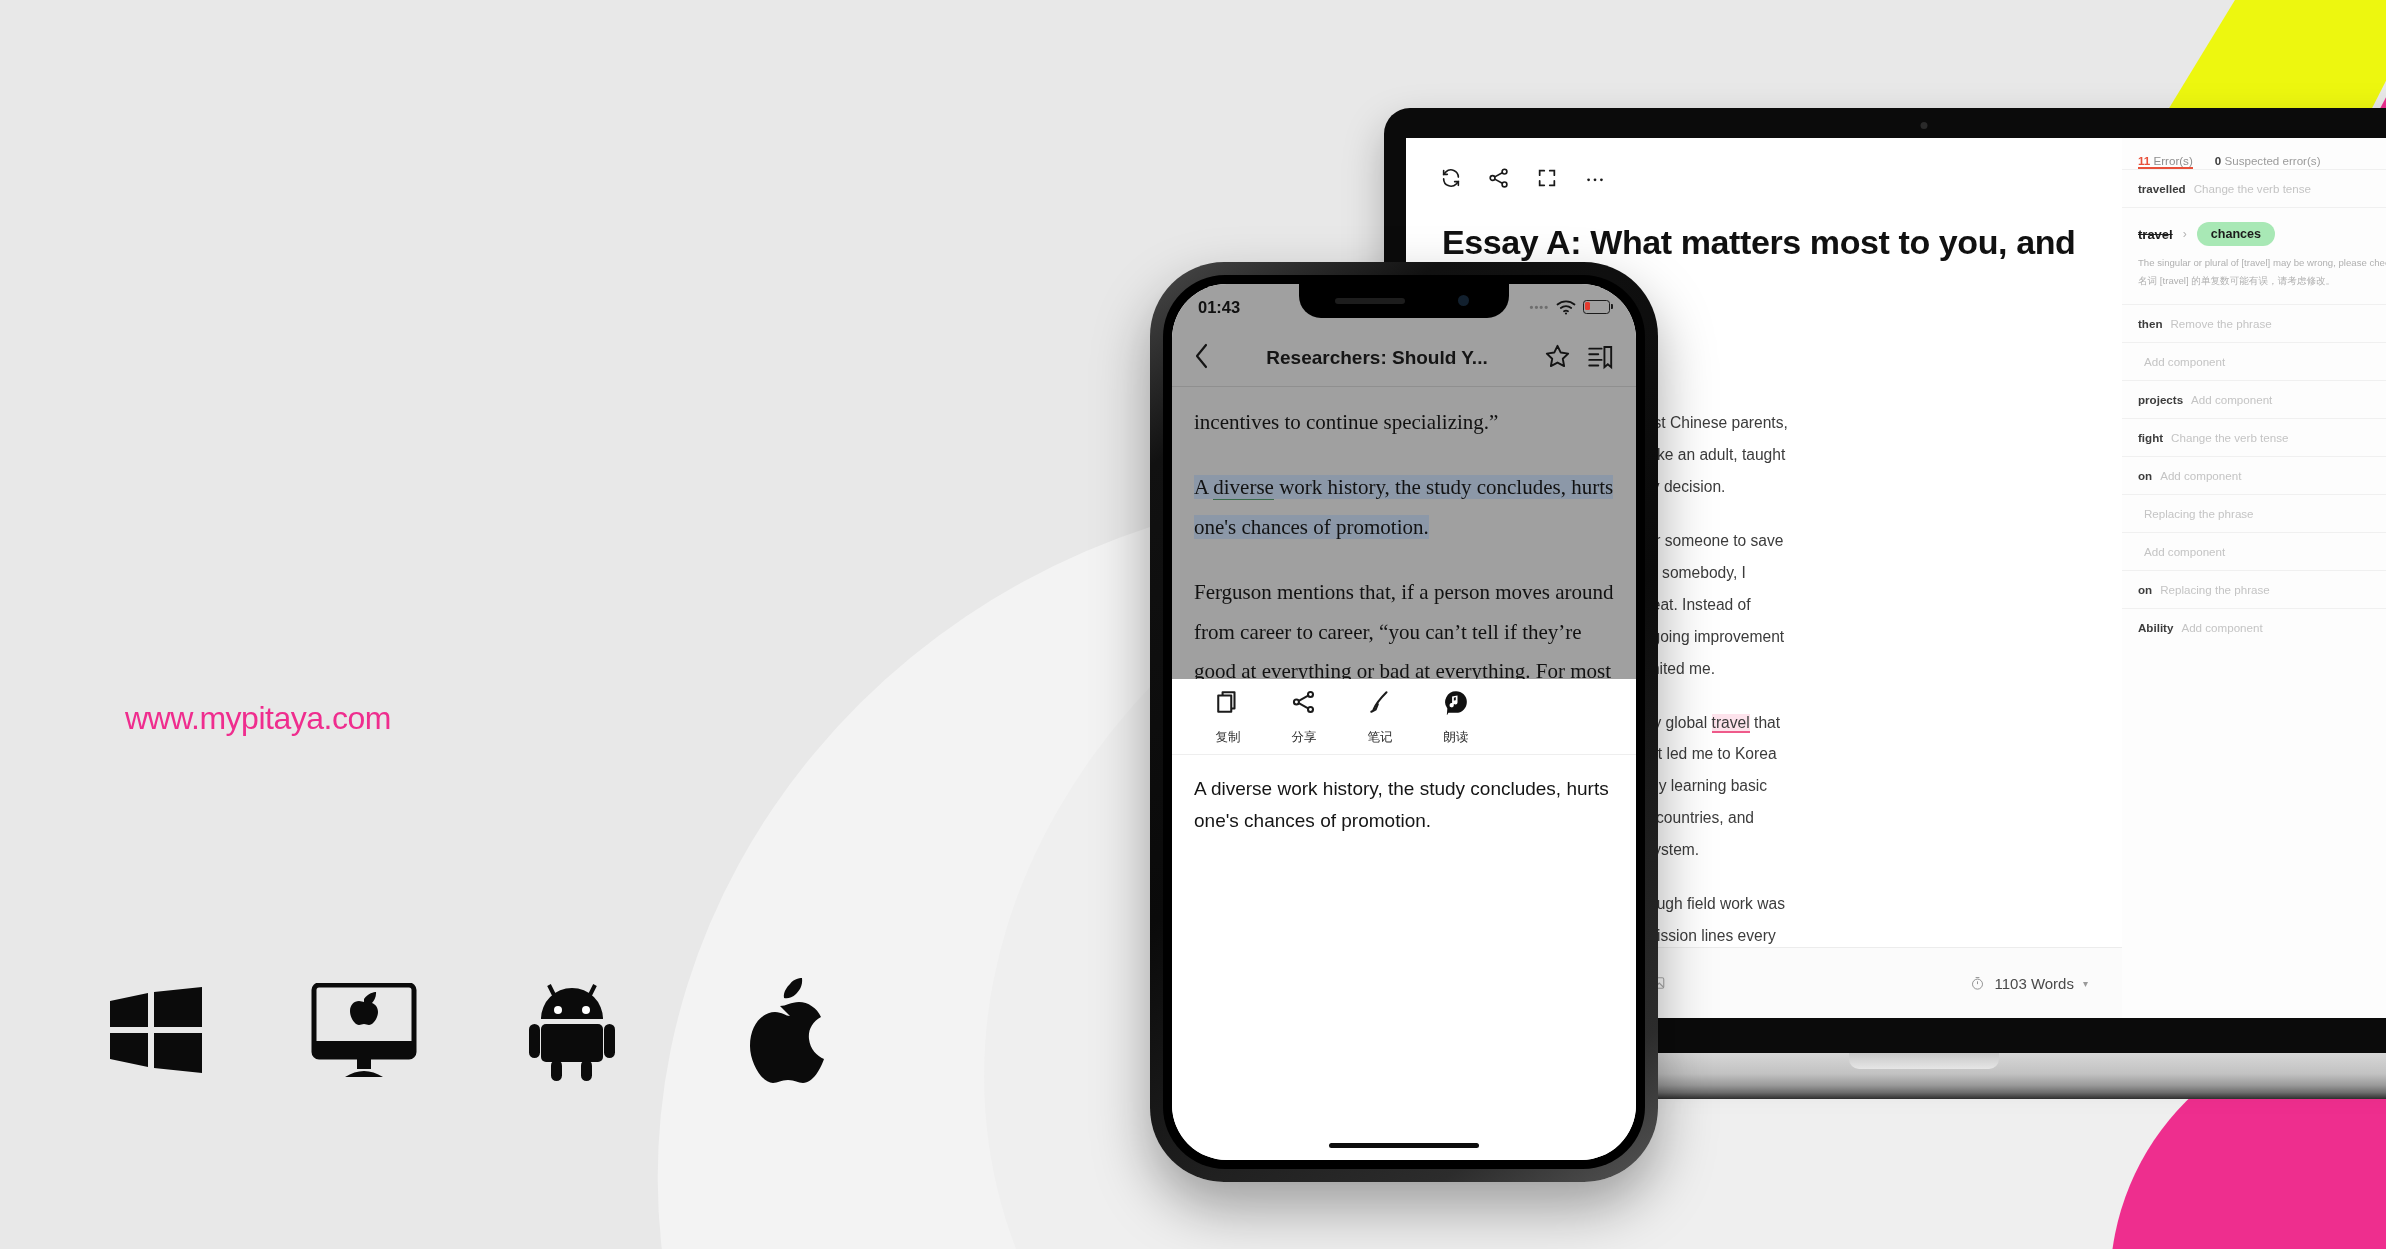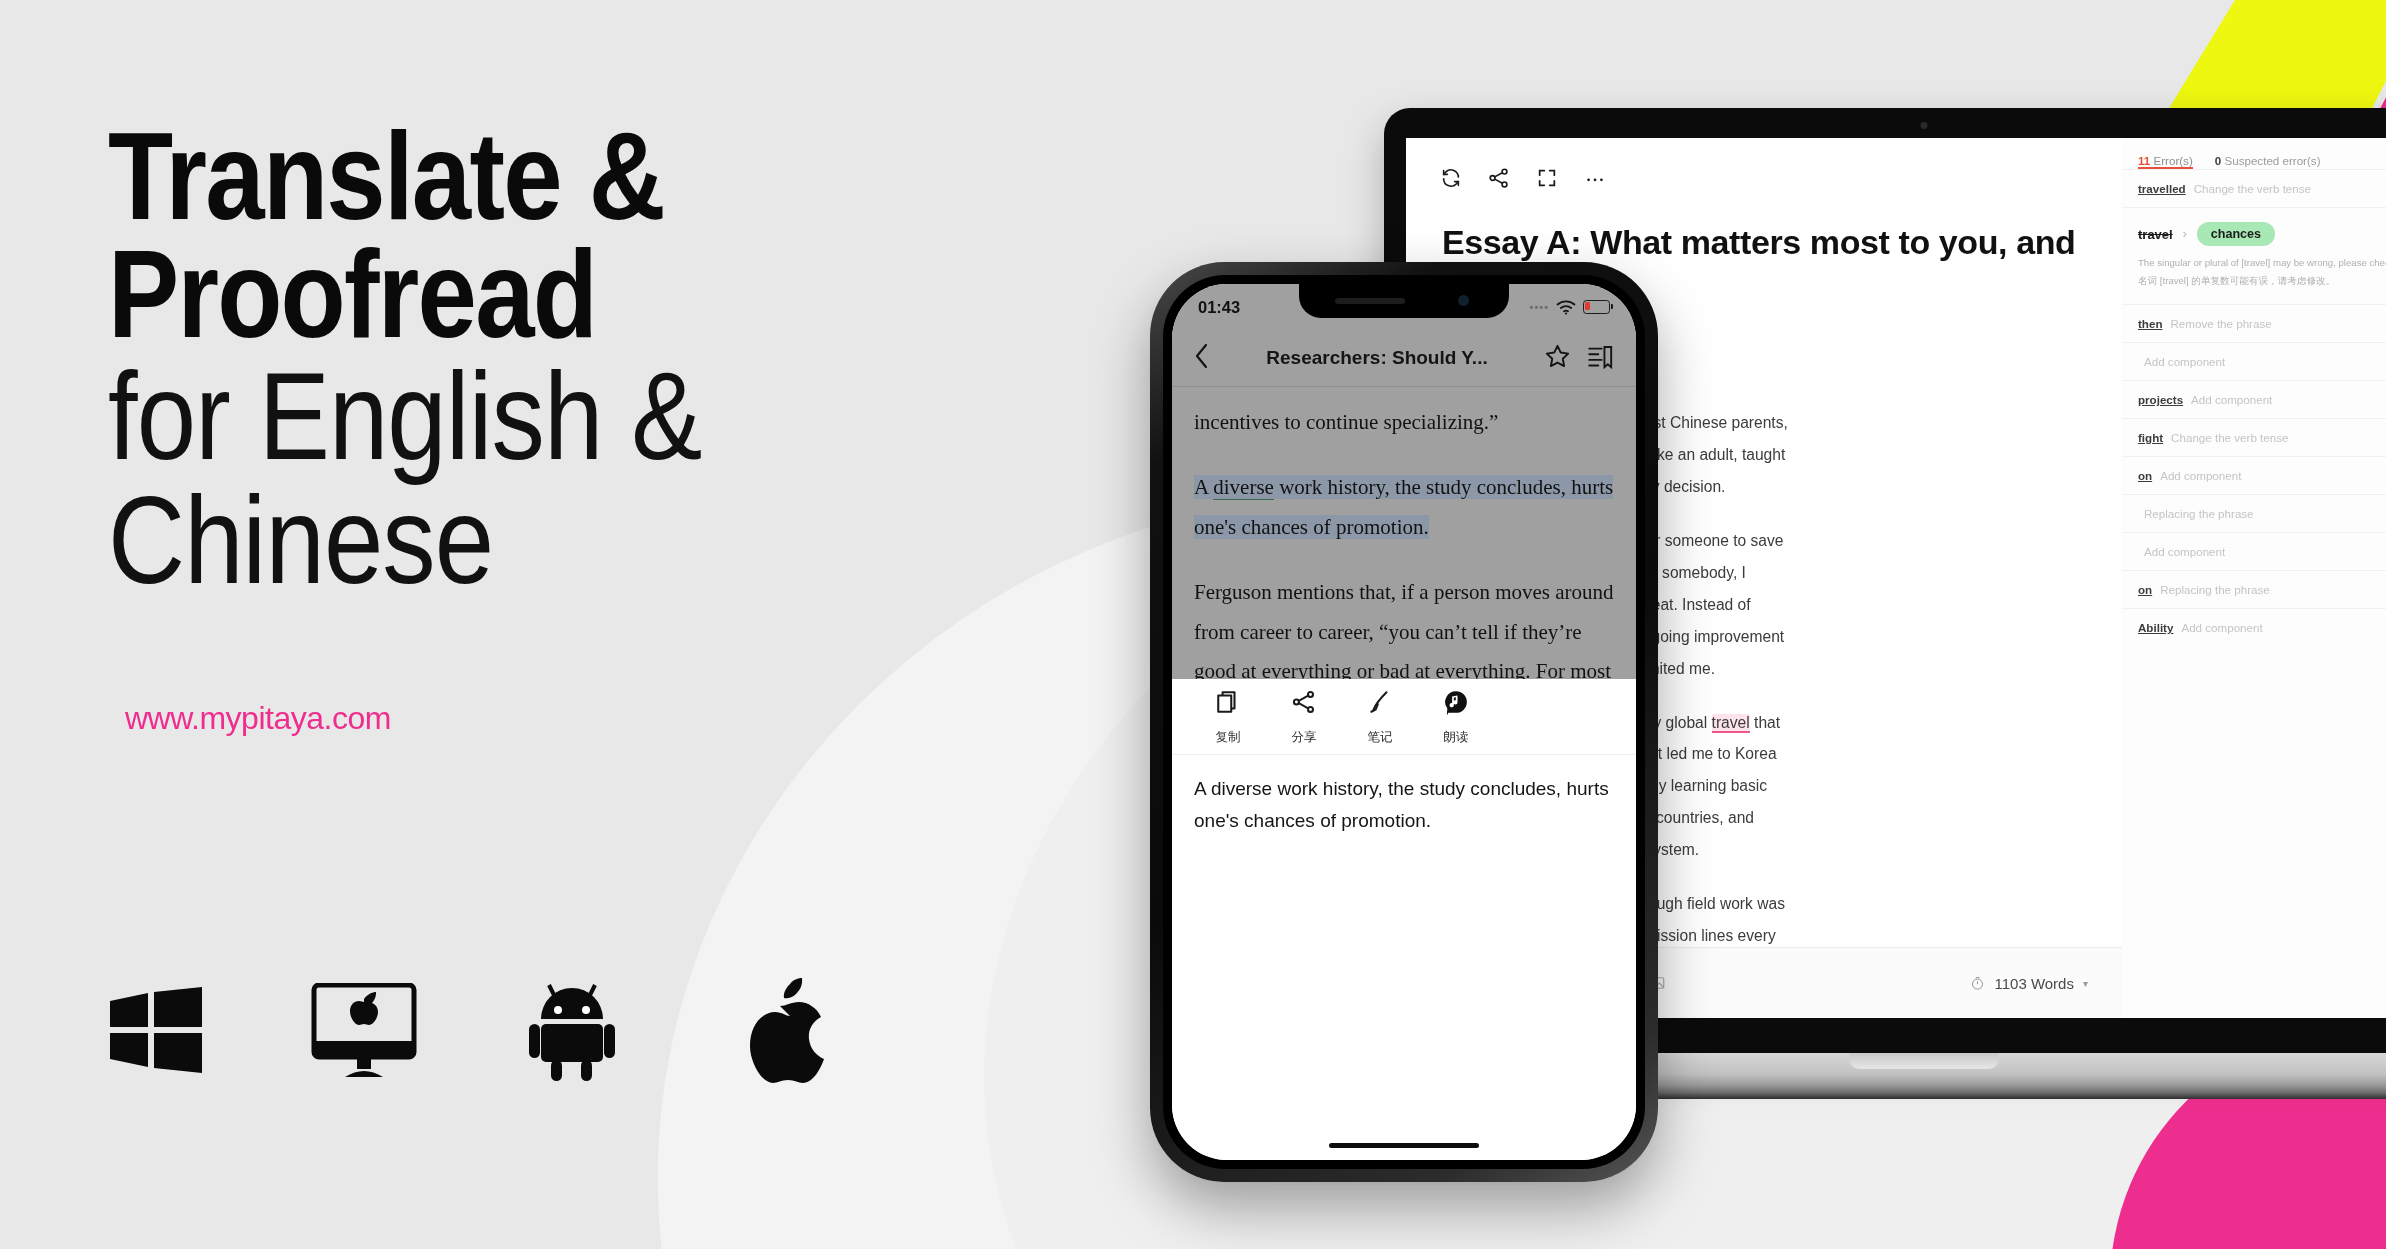--- a/index.html
+++ b/index.html
@@ -117,21 +117,21 @@
   .err-tabs{display:flex;gap:22px;padding:16px 16px 0 16px;font-size:11.6px;}
   .err-tab{color:#9b9b9b;white-space:nowrap;}
   .err-tab .num{font-weight:bold;}
   .err-tab.active{border-bottom:2px solid #e8503a;}
   .err-tab.active .num{color:#e8503a;}
   .err-tab.active .lbl{color:#8e8e8e;}
   .err-tab .num2{font-weight:bold;color:#3b3b3b;}
   .err-row{
     padding:12px 16px;border-top:1px solid #f0f0f0;font-size:11.6px;display:flex;gap:8px;align-items:baseline;
   }
-  .err-row .w{color:#3c3c3c;font-weight:600;text-decoration:underline;}
+  .err-row .w{color:#3c3c3c;font-weight:600;}
   .err-row .hint{color:#c4c4c4;}
   .err-row.ph{color:#cfcfcf;padding-left:22px;}
   .err-card{padding:14px 16px 16px 16px;border-top:1px solid #f0f0f0;}
   .err-card-top{display:flex;align-items:center;gap:10px;}
   .err-old{color:#1c1c1c;font-weight:bold;font-size:13px;text-decoration:line-through;}
   .err-arrow{color:#b5b5b5;font-size:12px;}
   .err-new{
     background:#a8e8b5;color:#1c1c1c;font-weight:600;font-size:12.6px;
     padding:5px 14px;border-radius:14px;
   }
@@ -198,26 +198,20 @@
 <body>
 
 <div class="stage">
 
   <div class="bg-swoosh"></div>
   <div class="bg-swoosh2"></div>
   <div class="yellow-wedge"></div>
   <div class="pink-wedge"></div>
   <div class="pink-circle"></div>
 
-  <div class="headline">
-    <div class="h-bold">Translate &amp;</div>
-    <div class="h-bold">Proofread</div>
-    <div class="h-light">for English &amp;</div>
-    <div class="h-light">Chinese</div>
-  </div>
   <div class="url">www.mypitaya.com</div>
 
   <div class="platforms">
     <div class="plat">
       <svg width="92" height="88" viewBox="0 0 92 88">
           <path fill="#0b0b0b" d="M0 14 L38 6 L38 40 L0 40 Z M44 5 L92 0 L92 40 L44 40 Z M0 46 L38 46 L38 80 L0 72 Z M44 46 L92 46 L92 86 L44 81 Z"></path>
         </svg>
     </div>
     <div class="plat">
       <svg width="106" height="96" viewBox="0 0 106 96">

